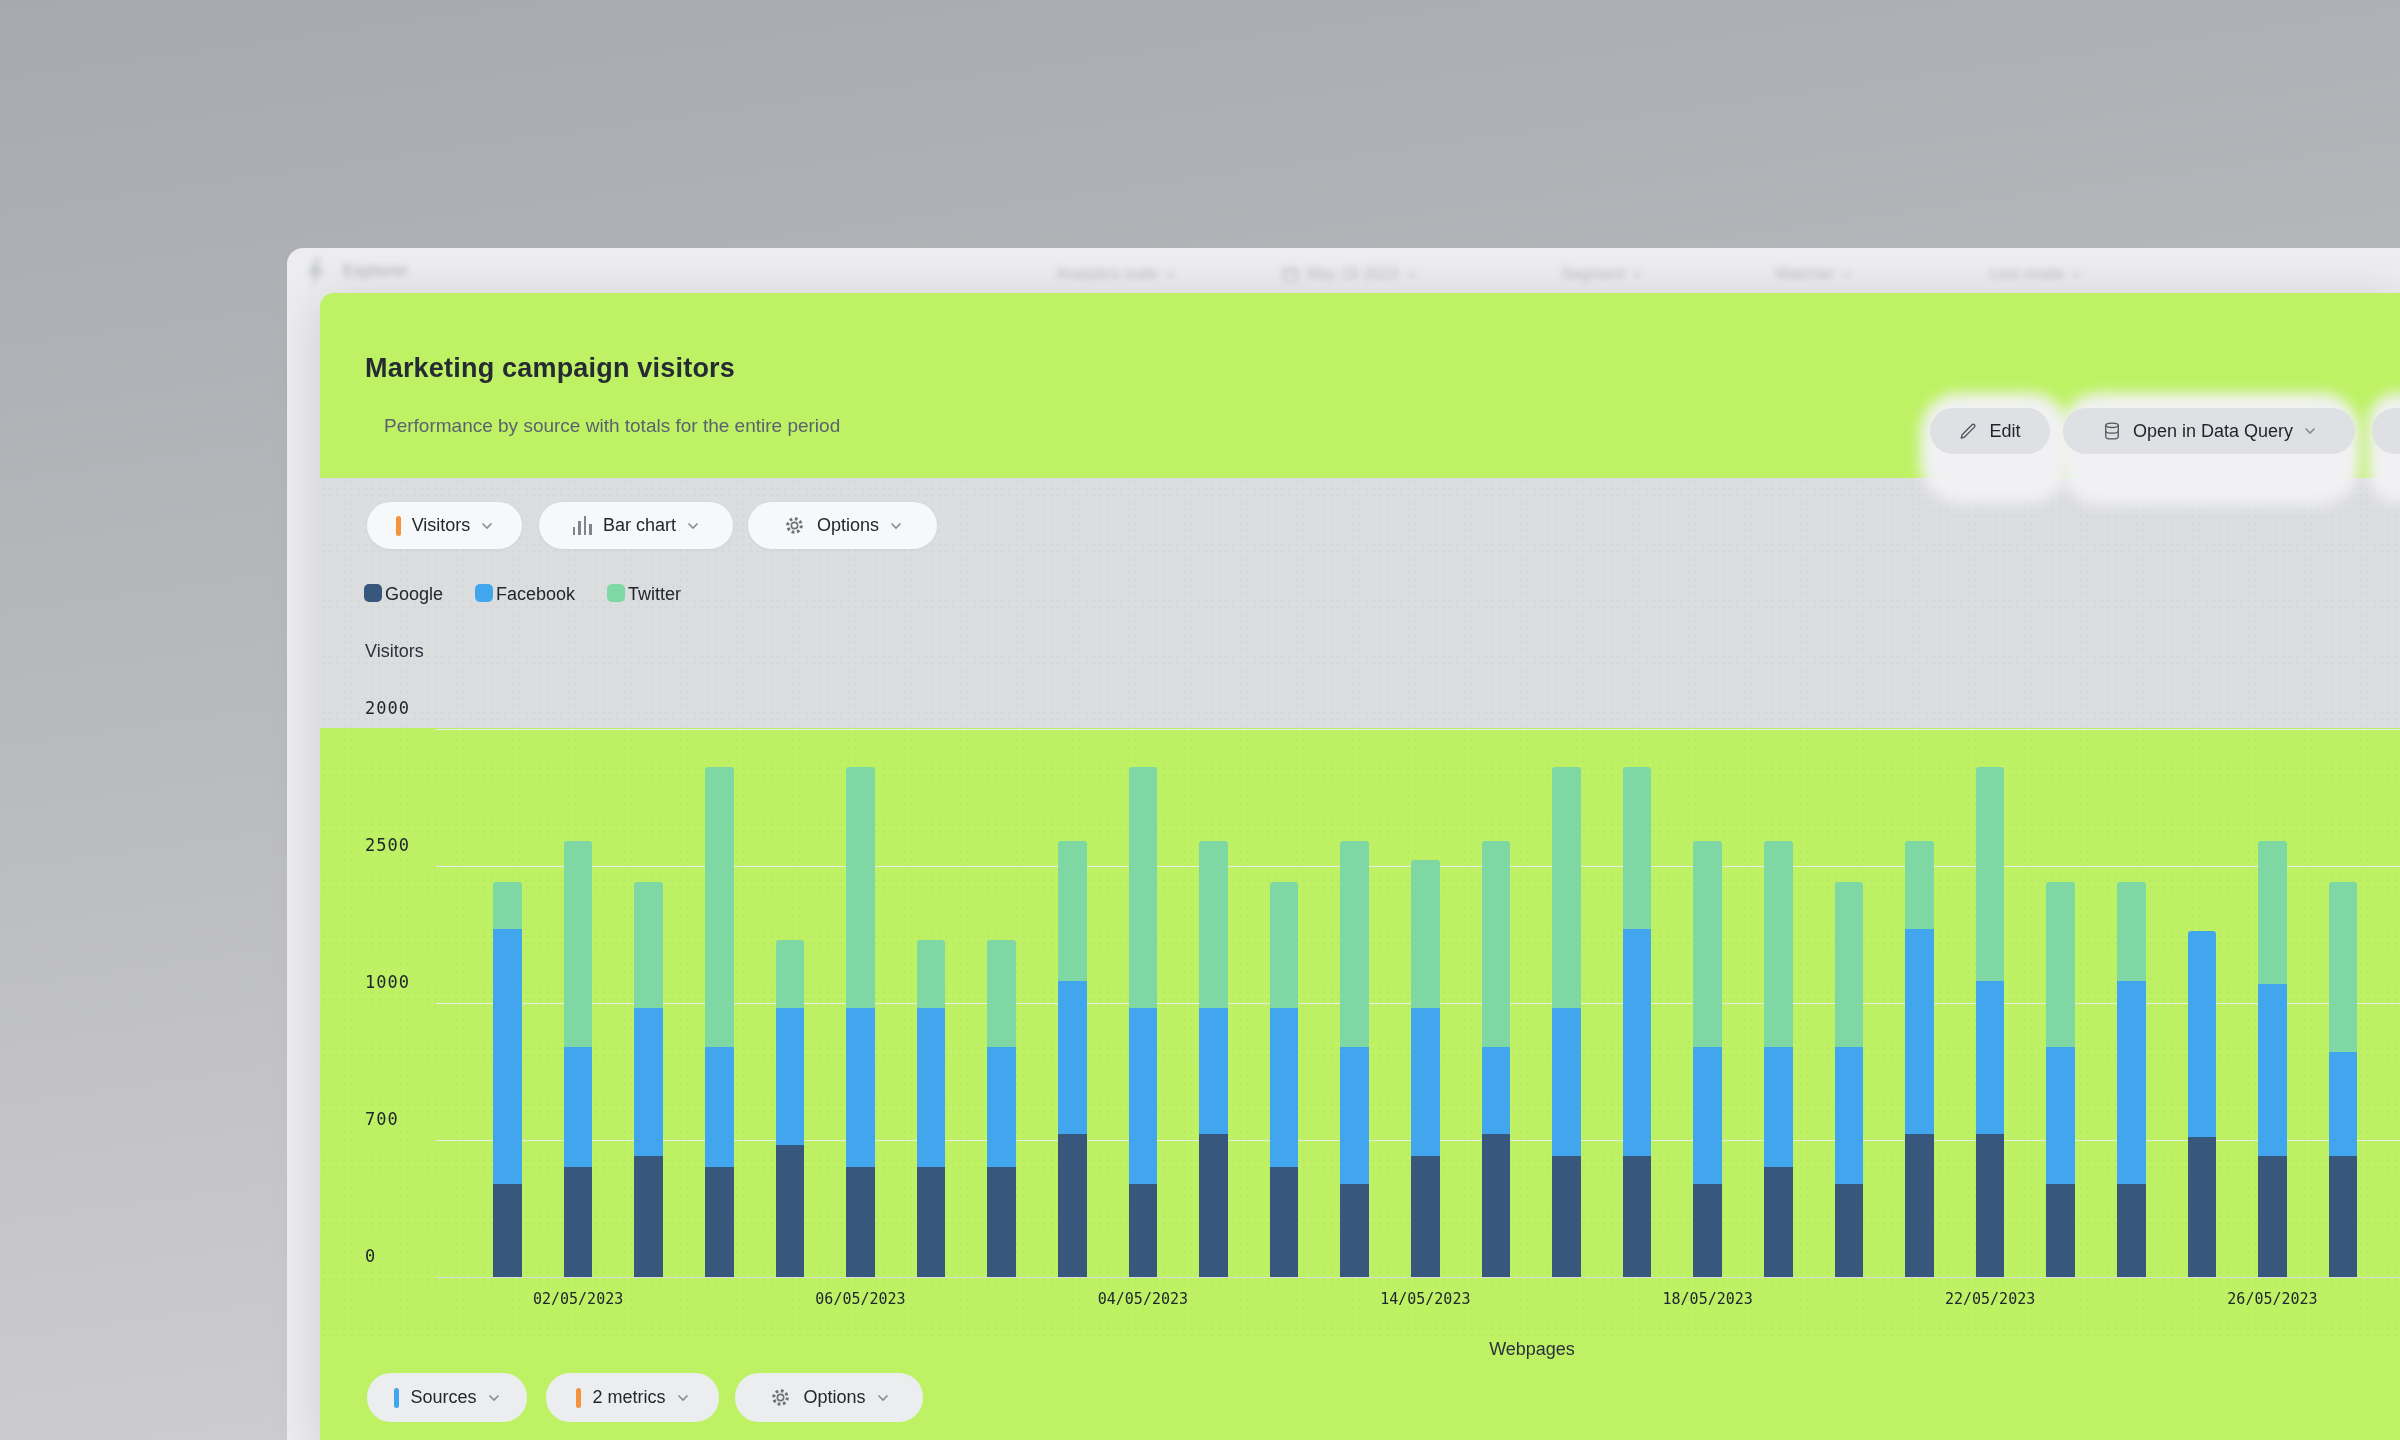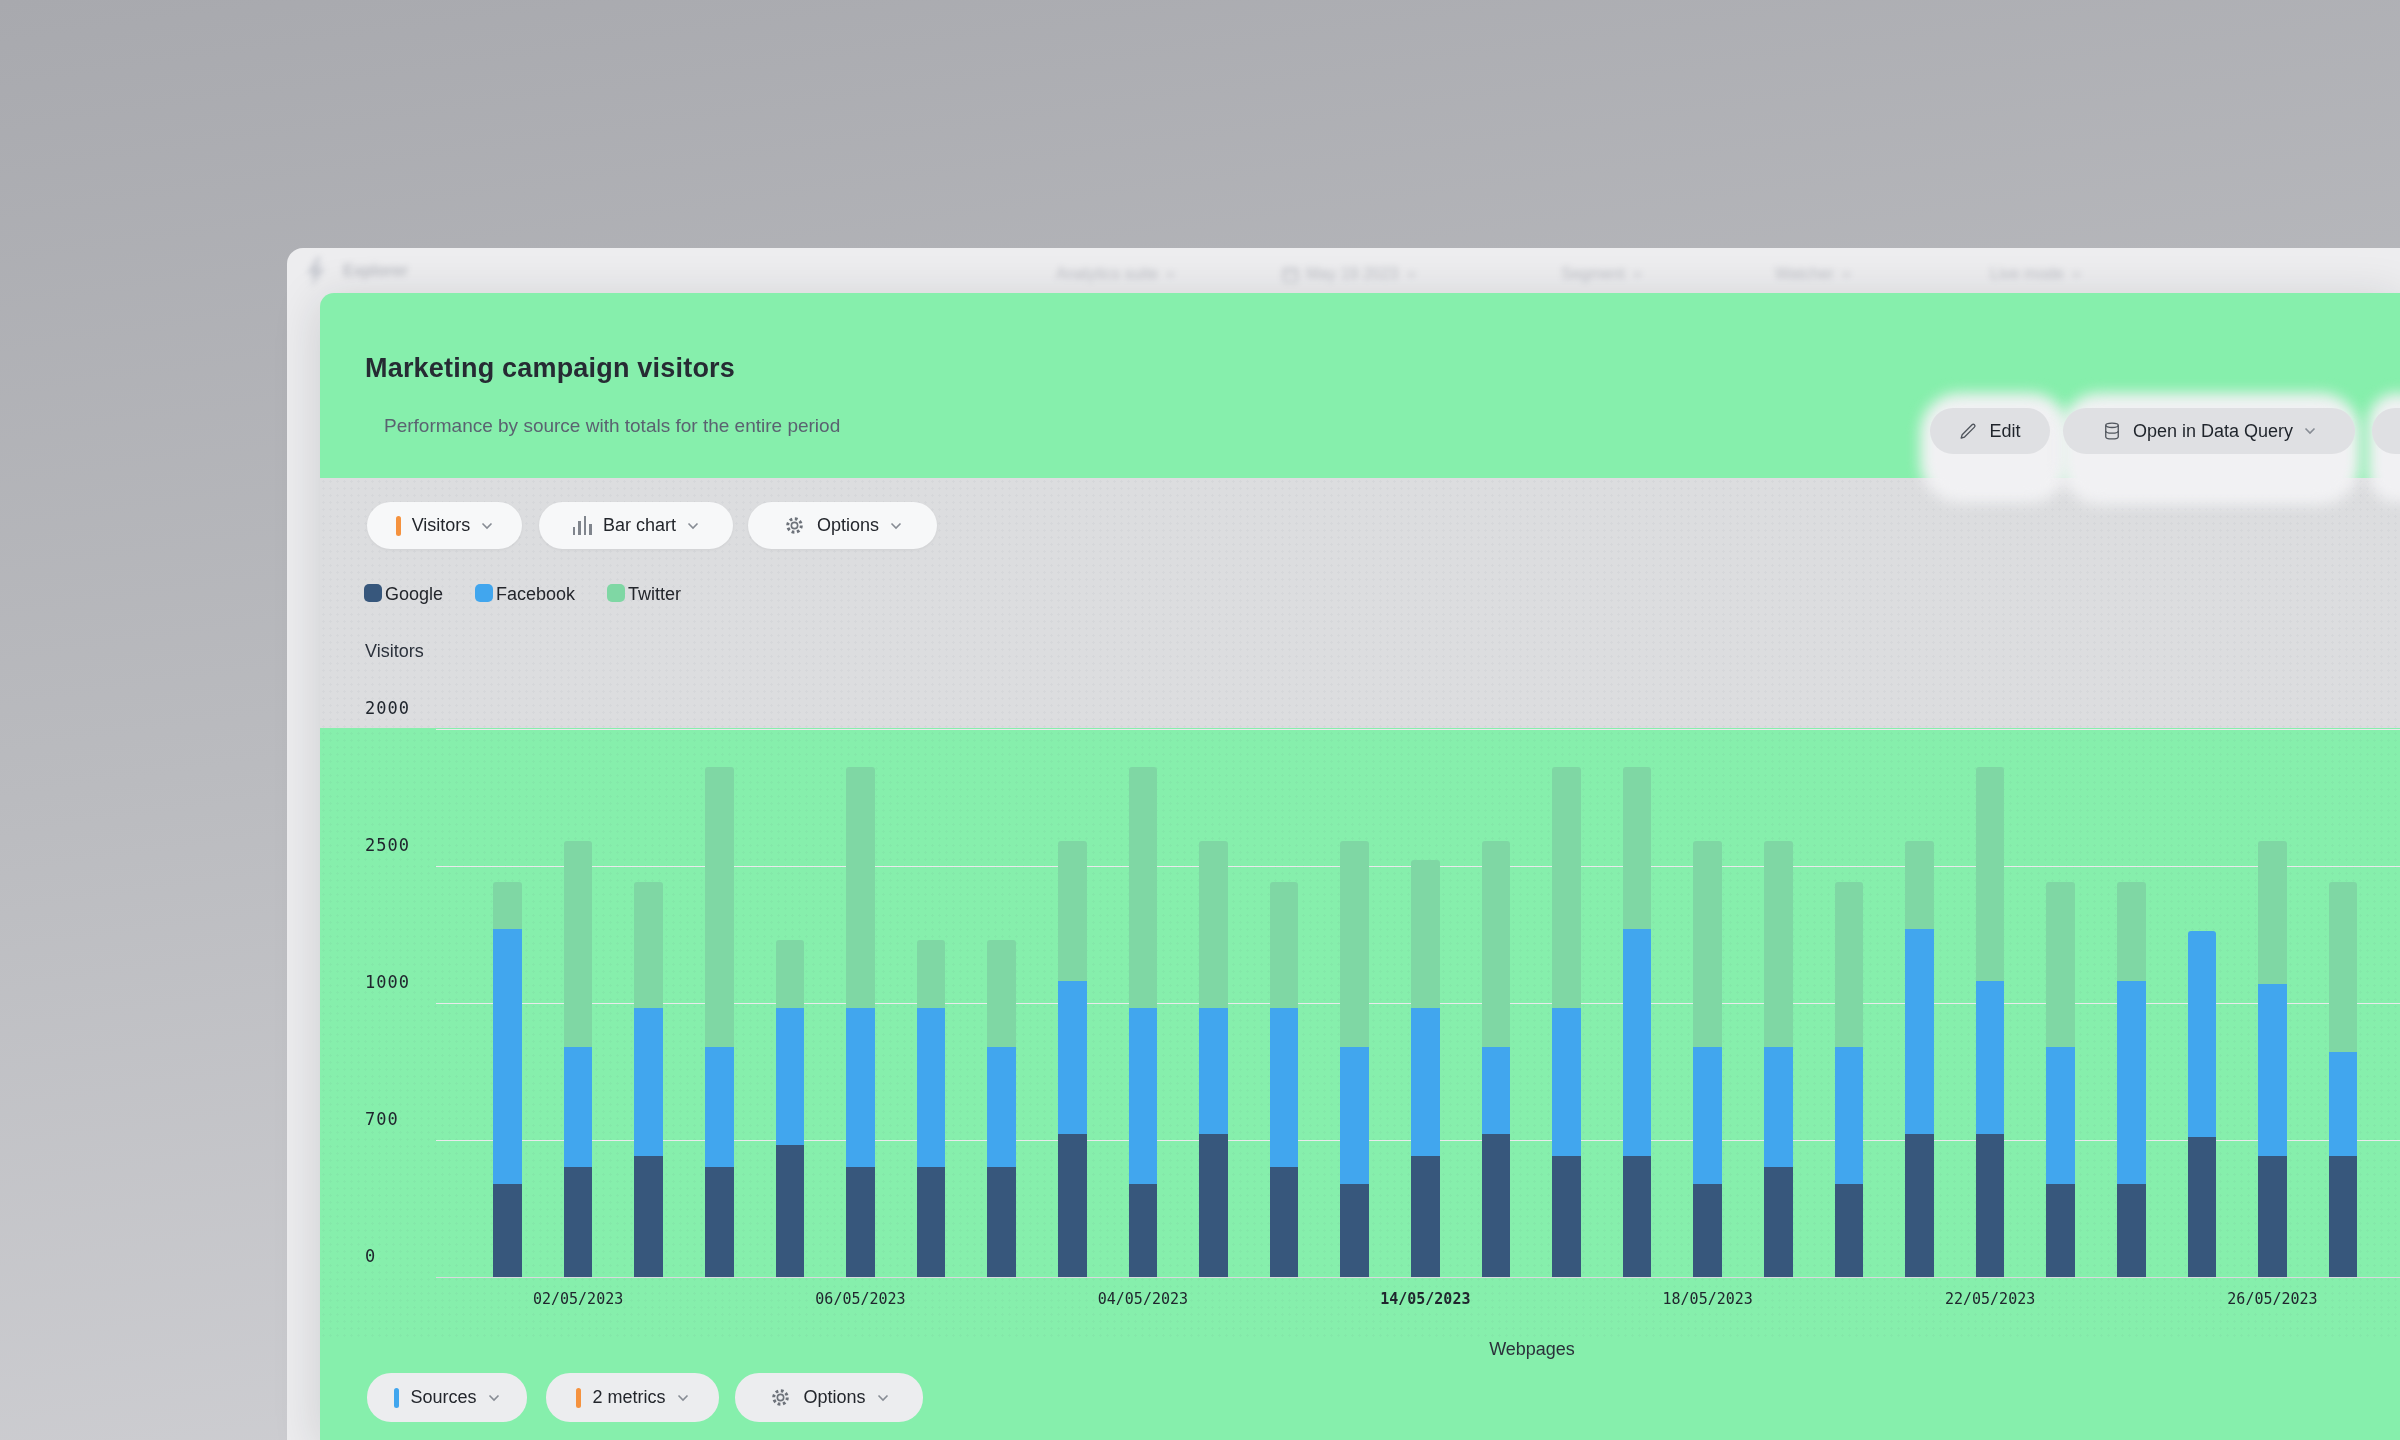--- a/index.html
+++ b/index.html
@@ -15,21 +15,21 @@
   
   .ghost-header { position:absolute; left:0; top:0; width:100%; height:52px;
                   filter:blur(3px); opacity:.38; color:#6d7280; font-size:16px; }
   .ghost-item { position:absolute; top:14px; height:24px; display:flex; align-items:center; gap:7px; white-space:nowrap; }
   .ghost-chev { width:11px; height:7px; }
   .ghost-logo { position:absolute; left:16px; top:8px; }
   .ghost-brand { position:absolute; left:56px; top:14px; font-weight:600; }
 
   
   .card { position:absolute; left:33px; top:45px; width:2080px; height:1147px;
-          background:#86efac; border-radius:14px 0 0 0; overflow:hidden;
+          background:#bef264; border-radius:14px 0 0 0; overflow:hidden;
           box-shadow:0 8px 48px rgba(25,28,35,.16); }
 
   .card-title { position:absolute; left:45px; top:60px; font-size:27px; font-weight:600;
                 color:#262b33; letter-spacing:.2px; }
   .card-subtitle { position:absolute; left:45px; top:122px; font-size:19px; color:#5a6270;margin-left:19px; }
 
   
   .band { position:absolute; left:0; top:185px; width:2080px; height:250px; background:#dcdddf; }
   .texture { position:absolute; left:0; top:185px; width:2080px; height:862px; pointer-events:none;
              background-image:radial-gradient(rgba(90,100,115,.05) 1px, transparent 1.3px);
@@ -344,21 +344,21 @@
             <div style="height: 120.67px; background: rgb(55, 87, 124);"></div>
           </div>
           <div class="bar" style="left: 2008.85px; top: 589.08px; height: 394.92px;">
             <div style="height: 170.035px; background: rgb(127, 215, 164);"></div>
             <div style="height: 104.215px; background: rgb(65, 166, 238);"></div>
             <div style="height: 120.67px; background: rgb(55, 87, 124);"></div>
           </div>
           <div class="xtick" style="left: 258.1px;">02/05/2023</div>
           <div class="xtick" style="left: 540.5px;">06/05/2023</div>
           <div class="xtick" style="left: 822.9px;">04/05/2023</div>
-          <div class="xtick" style="left: 1105.3px; font-weight: bold;">14/05/2023</div>
+          <div class="xtick" style="left: 1105.3px;">14/05/2023</div>
           <div class="xtick" style="left: 1387.7px;">18/05/2023</div>
           <div class="xtick" style="left: 1670.1px;">22/05/2023</div>
           <div class="xtick" style="left: 1952.5px;">26/05/2023</div>
         </div>
 
       <div class="pill pill-bottom" style="left:47px; top:1080px; width:160px; height:49px;">
         <span class="metric-bar" style="background: rgb(65, 166, 238);"></span>
         <span>Sources</span>
         <svg class="chev" viewBox="0 0 12 8">
             <path d="M1.5 1.5 6 6l4.5-4.5" stroke="#878c94" stroke-width="1.6" fill="none"></path>

